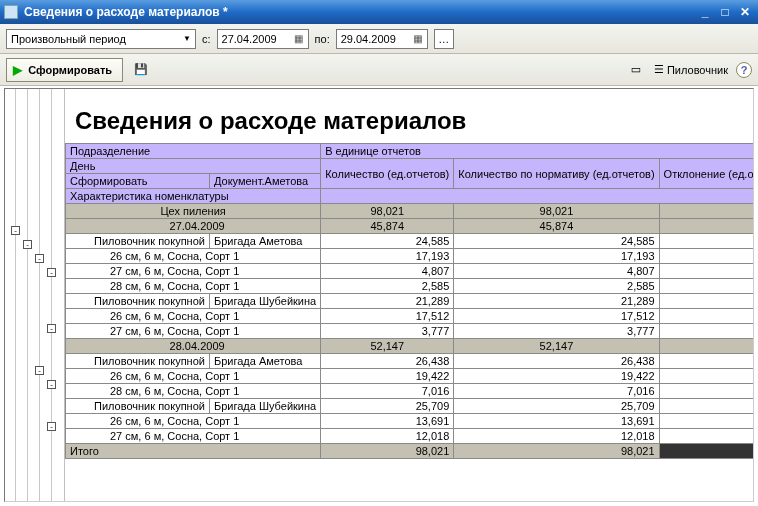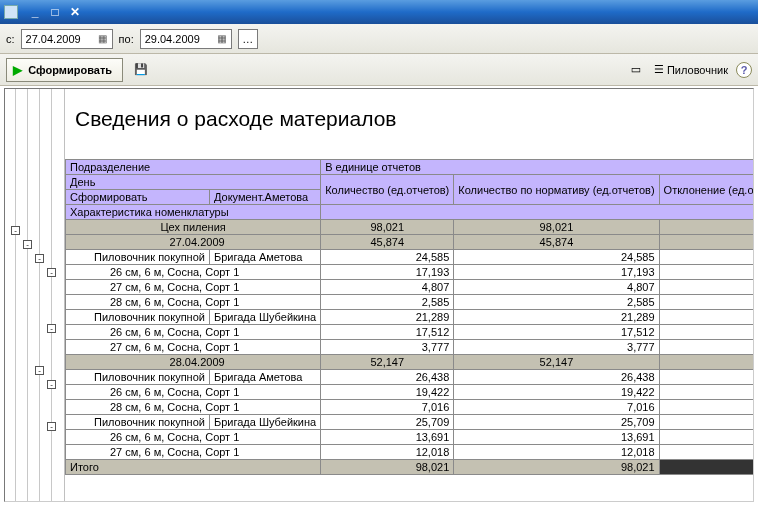--- a/index.html
+++ b/index.html
@@ -112,23 +112,23 @@
     font-size:8px; line-height:7px; text-align:center;
     cursor:pointer;
   }
   .report {
     flex:1;
     overflow:hidden;
     background:#fff;
     position:relative;
   }
   .rtitle {
-    font-size: 21px;
-    font-weight: normal;
-    padding: 18px 10px 28px 10px;
+    font-size: 24px;
+    font-weight: bold;
+    padding: 18px 10px 8px 10px;
   }
   table.rep {
     border-collapse: collapse;
     width: 100%;
     font-size: 11px;
   }
   table.rep th, table.rep td {
     border: 1px solid #8a8a8a;
     padding: 1px 4px;
     text-align: left;
@@ -147,26 +147,31 @@
   .ind1 { padding-left: 12px !important; }
   .ind2 { padding-left: 28px !important; }
   .ind3 { padding-left: 44px !important; }
   .hlp { width:16px; height:16px; border:1px solid #8a8a5a; border-radius:8px; background:#fff; color:#5a5aaa; font-weight:bold; text-align:center; line-height:14px; font-size:11px; }
 </style>
 </head>
 <body>
 
 <div class="titlebar">
   <div class="tico"></div>
+  <div class="ttext">Сведения о расходе материалов *</div>
   <div class="wbtn">_</div>
   <div class="wbtn">□</div>
   <div class="wbtn">✕</div>
 </div>
 
 <div class="toolbar">
+  <div class="select">
+    <span>Произвольный период</span>
+    <span class="arrow">▼</span>
+  </div>
   <span class="lbl">с:</span>
   <div class="datebox">
     <span>27.04.2009</span>
     <span class="cal">▦</span>
   </div>
   <span class="lbl">по:</span>
   <div class="datebox">
     <span>29.04.2009</span>
     <span class="cal">▦</span>
   </div>

